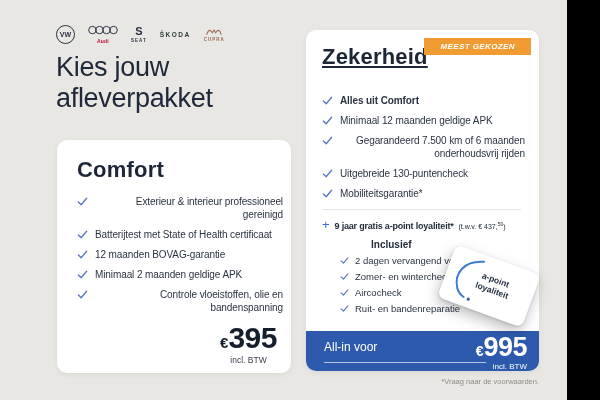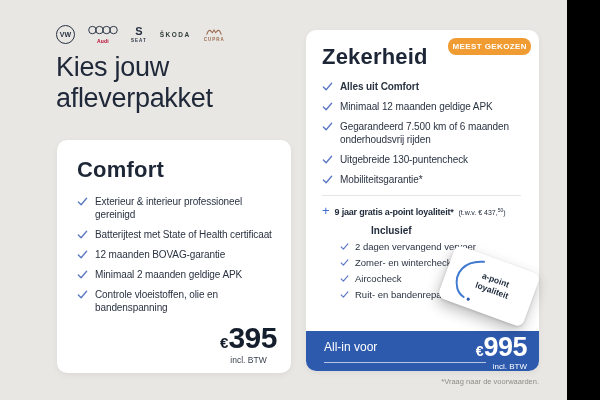--- a/index.html
+++ b/index.html
@@ -25,32 +25,32 @@
   
   .page-title{position:absolute;left:56px;top:52px;font-size:27px;line-height:1.13;font-weight:500;color:#20293a;letter-spacing:-.3px;}
 
   
   .card{position:absolute;background:var(--card_bg);border-radius:10px;box-shadow:0 2px 6px rgba(0,0,0,.06);}
   .card h2{font-size:22px;font-weight:700;color:var(--heading_dark);letter-spacing:.2px;}
 
   .comfort{left:57px;top:140px;width:234px;height:233px;padding:17px 8px 12px 20px;}
   .comfort h2{margin-bottom:12px;}
   .checklist{list-style:none;display:flex;flex-direction:column;gap:7px;}
-  .checklist li{display:flex;gap:7px;font-size:10px;line-height:1.3;color:#2a3342;letter-spacing:-.1px;}
+  .checklist li{display:flex;gap:7px;font-size:10px;line-height:1.3;color:#2a3342;letter-spacing:-.1px;text-align:right;}
   .chk{flex:none;margin-top:1px;}
   .chk path{stroke:var(--check_blue);}
   .price-block{position:absolute;right:14px;bottom:8px;text-align:center;}
   .price-row{color:#151e2c;line-height:1;}
   .price-cur{font-size:15px;font-weight:600;}
   .price-amt{font-size:30px;font-weight:700;letter-spacing:-.5px;}
   .price-note{font-size:8.5px;color:#3a4350;margin-top:2px;}
 
   .zekerheid{left:306px;top:30px;width:233px;height:341px;padding:14px 14px 0 16px;}
-  .zekerheid h2{margin-bottom:10px;}
-  .badge{position:absolute;top:8px;right:8px;background:var(--badge_orange);color:#fff;font-size:8px;font-weight:700;letter-spacing:.4px;padding:4px 4px;border-radius:8px;}
+  .zekerheid h2{margin-bottom:24px;text-decoration:underline;}
+  .badge{position:absolute;top:8px;right:8px;background:var(--badge_orange);color:#fff;font-size:8px;font-weight:700;letter-spacing:.4px;padding:4px 16px;border-radius:0;font-style:italic;}
   .divider{height:1px;background:#e6e6e4;margin:9px 4px 8px 0;}
   .plus-row{display:flex;align-items:baseline;gap:5px;white-space:nowrap;overflow:hidden;}
   .plus-sign{color:var(--plus_blue);font-size:13px;font-weight:500;line-height:1;}
   .plus-title{font-size:9px;font-weight:700;color:#222c3c;letter-spacing:-.2px;}
   .plus-value{font-size:7px;color:#222c3c;}
   .plus-value sup{font-size:5px;}
   .inclusief{margin:8px 0 0 18px;}
   .inclusief-label{font-size:10px;font-weight:700;color:#222c3c;margin-bottom:5px;padding-left:31px;}
   .sub-list{list-style:none;display:flex;flex-direction:column;gap:4px;}
   .sub-list li{display:flex;gap:6px;font-size:9.5px;color:#2a3342;line-height:1.25;}

